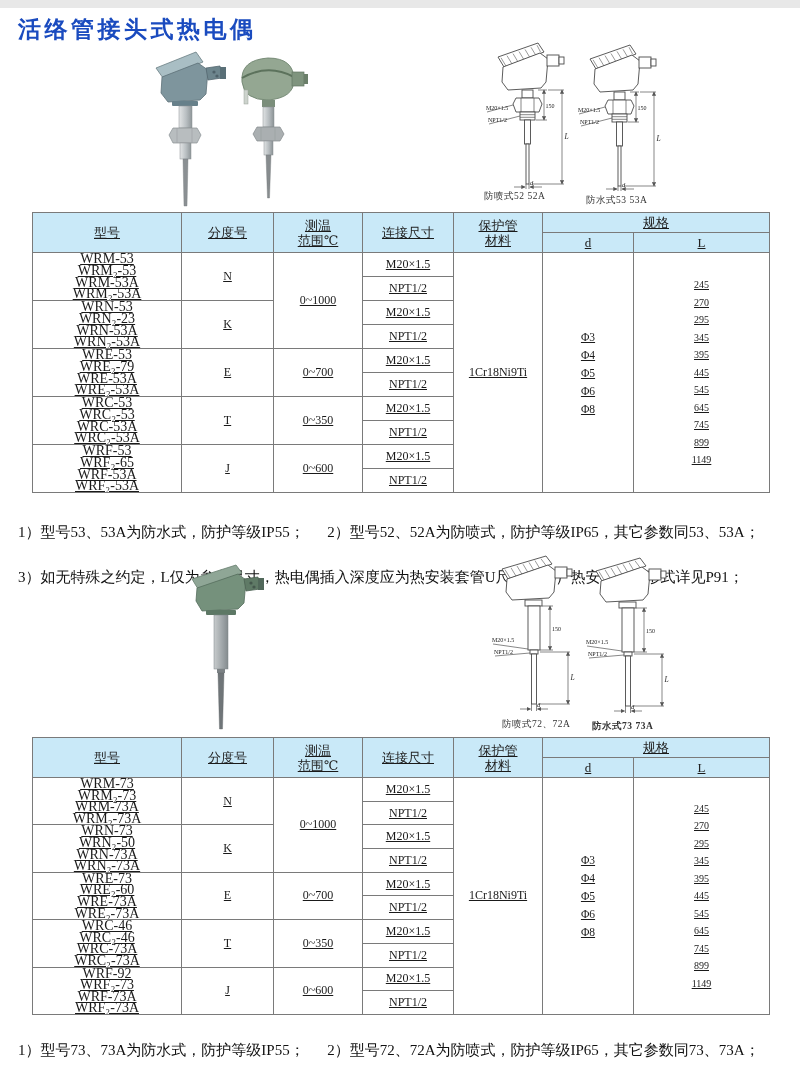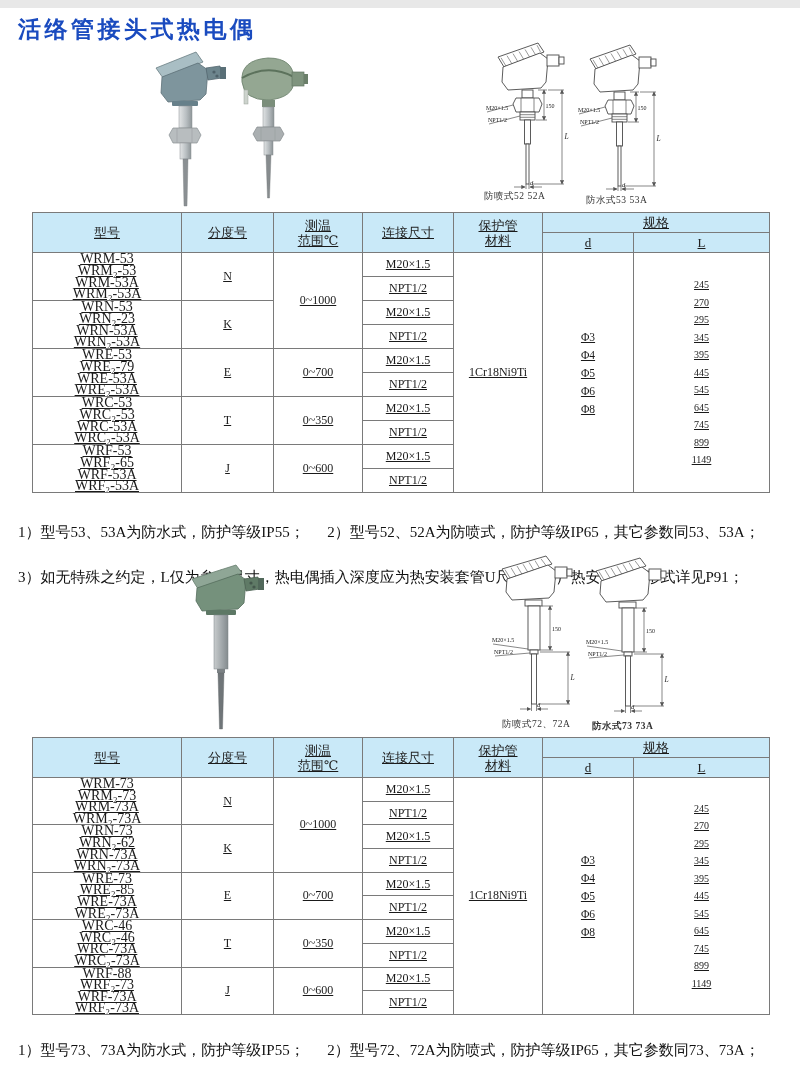--- a/index.html
+++ b/index.html
@@ -494,34 +494,34 @@
             <span>899</span>
             <span>1149</span>
           </td>
         </tr>
         <tr>
           <td>NPT1/2</td>
         </tr>
         <tr class="group-start">
           <td rowspan="2" class="models">
             <span>WRN-73</span>
-            <span>WRN₂-62</span>
+            <span>WRN₂-50</span>
             <span>WRN-73A</span>
             <span>WRN₂-73A</span>
           </td>
           <td rowspan="2">K</td>
           <td>M20×1.5</td>
         </tr>
         <tr>
           <td>NPT1/2</td>
         </tr>
         <tr class="group-start">
           <td rowspan="2" class="models">
             <span>WRE-73</span>
-            <span>WRE₂-85</span>
+            <span>WRE₂-60</span>
             <span>WRE-73A</span>
             <span>WRE₂-73A</span>
           </td>
           <td rowspan="2">E</td>
           <td rowspan="2">0~700</td>
           <td>M20×1.5</td>
         </tr>
         <tr>
           <td>NPT1/2</td>
         </tr>
@@ -534,21 +534,21 @@
           </td>
           <td rowspan="2">T</td>
           <td rowspan="2">0~350</td>
           <td>M20×1.5</td>
         </tr>
         <tr>
           <td>NPT1/2</td>
         </tr>
         <tr class="group-start">
           <td rowspan="2" class="models">
-            <span>WRF-88</span>
+            <span>WRF-92</span>
             <span>WRF₂-73</span>
             <span>WRF-73A</span>
             <span>WRF₂-73A</span>
           </td>
           <td rowspan="2">J</td>
           <td rowspan="2">0~600</td>
           <td>M20×1.5</td>
         </tr>
         <tr>
           <td>NPT1/2</td>

